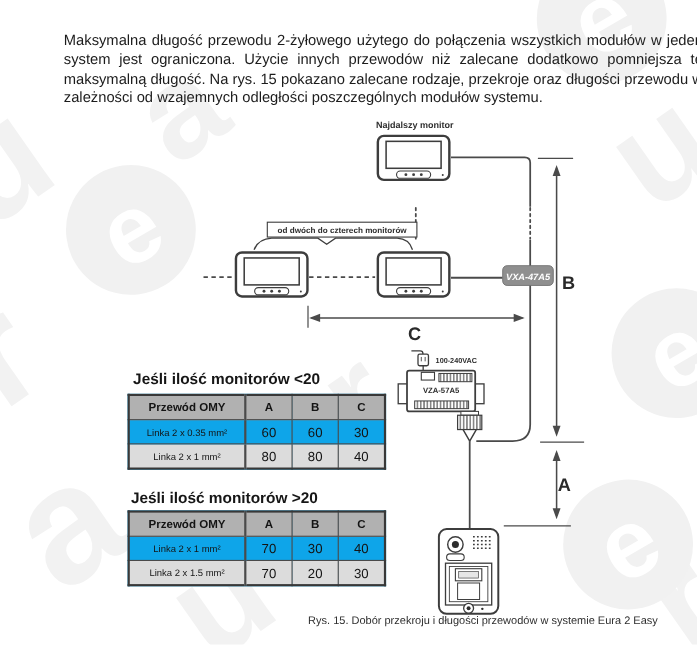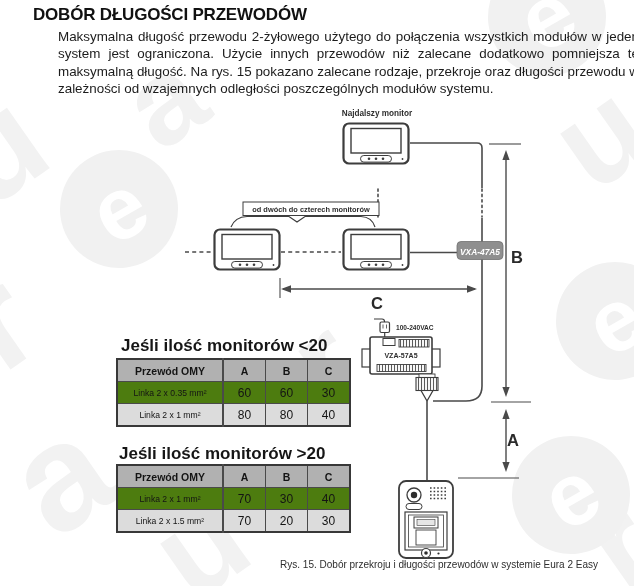--- a/index.html
+++ b/index.html
@@ -17,22 +17,22 @@
   .content{position:absolute;inset:0;z-index:1;}
 
   .title{position:absolute;left:33px;top:5px;font-size:17px;font-weight:bold;
          color:#111;letter-spacing:-0.2px;}
   .para{position:absolute;left:30px;top:28px;width:581px;font-size:13.4px;
         line-height:17.4px;color:#1c1c1c;text-align:justify;margin-left:28px;}
 
   svg{position:absolute;left:0;top:0;}
   svg text{font-family:"Liberation Sans","DejaVu Sans",sans-serif;}
 
-  .tbl-heading{position:absolute;font-size:17px;font-weight:bold;color:#161616;}
-  table.ctable{position:absolute;border-collapse:collapse;background:#4d7c0f;
+  .tbl-heading{position:absolute;font-size:14px;font-weight:bold;color:#161616;}
+  table.ctable{position:absolute;border-collapse:collapse;background:#0ea5e9;
                border:2px solid #383838;table-layout:fixed;}
   table.ctable th,table.ctable td{border:1px solid #4a4a4a;text-align:center;
                vertical-align:middle;padding:0;height:21px;color:#141414;}
   table.ctable th{background:#b1b1b1;font-size:10.5px;font-weight:bold;}
   table.ctable td{font-size:12px;}
   table.ctable td.c1{font-size:8.6px;}
   table.ctable .c1{width:104px;border-right-width:2px;}
   table.ctable .cn{width:41px;}
   table.ctable tr.alt td{background:#dcdcdc;}
 
@@ -54,21 +54,20 @@
     <span class="wm" style="left:300px;top:300px;font-size:120px;transform:rotate(-35deg);">r</span>
     <span class="wm" style="left:595px;top:480px;font-size:130px;transform:rotate(-35deg);">r</span>
     <div class="wm-disc" style="left:488px;top:-42px;transform:rotate(-30deg);">e</div>
     <div class="wm-disc" style="left:556px;top:262px;transform:rotate(-30deg);">e</div>
     <div class="wm-disc" style="left:512px;top:436px;transform:rotate(-30deg);">e</div>
     <div class="wm-disc" style="left:60px;top:150px;transform:rotate(-30deg);">e</div>
   </div>
 
   <div class="content">
 
-    <div class="title">DOBÓR DŁUGOŚCI PRZEWODÓW</div>
     <div class="para">Maksymalna długość przewodu 2-żyłowego użytego do połączenia wszystkich modułów w jeden system jest ograniczona. Użycie innych przewodów niż zalecane dodatkowo pomniejsza tę maksymalną długość. Na rys. 15 pokazano zalecane rodzaje, przekroje oraz długości przewodu w zależności od wzajemnych odległości poszczególnych modułów systemu.</div>
 
     <svg width="634" height="586" viewBox="0 0 634 586">
       <defs>
         <g id="monitor">
           <rect x="1.5" y="1.5" width="65" height="40" rx="5.5" fill="#fff" stroke="#3d3d3d" stroke-width="2.2"></rect>
           <rect x="9" y="6.5" width="50" height="24.5" fill="#fff" stroke="#3d3d3d" stroke-width="1.4"></rect>
           <rect x="18.5" y="33.5" width="31" height="6.6" rx="3.3" fill="#fff" stroke="#3d3d3d" stroke-width="1"></rect>
           <circle cx="27" cy="36.8" r="1.3" fill="#3d3d3d"></circle>
           <circle cx="34" cy="36.8" r="1.3" fill="#3d3d3d"></circle>

